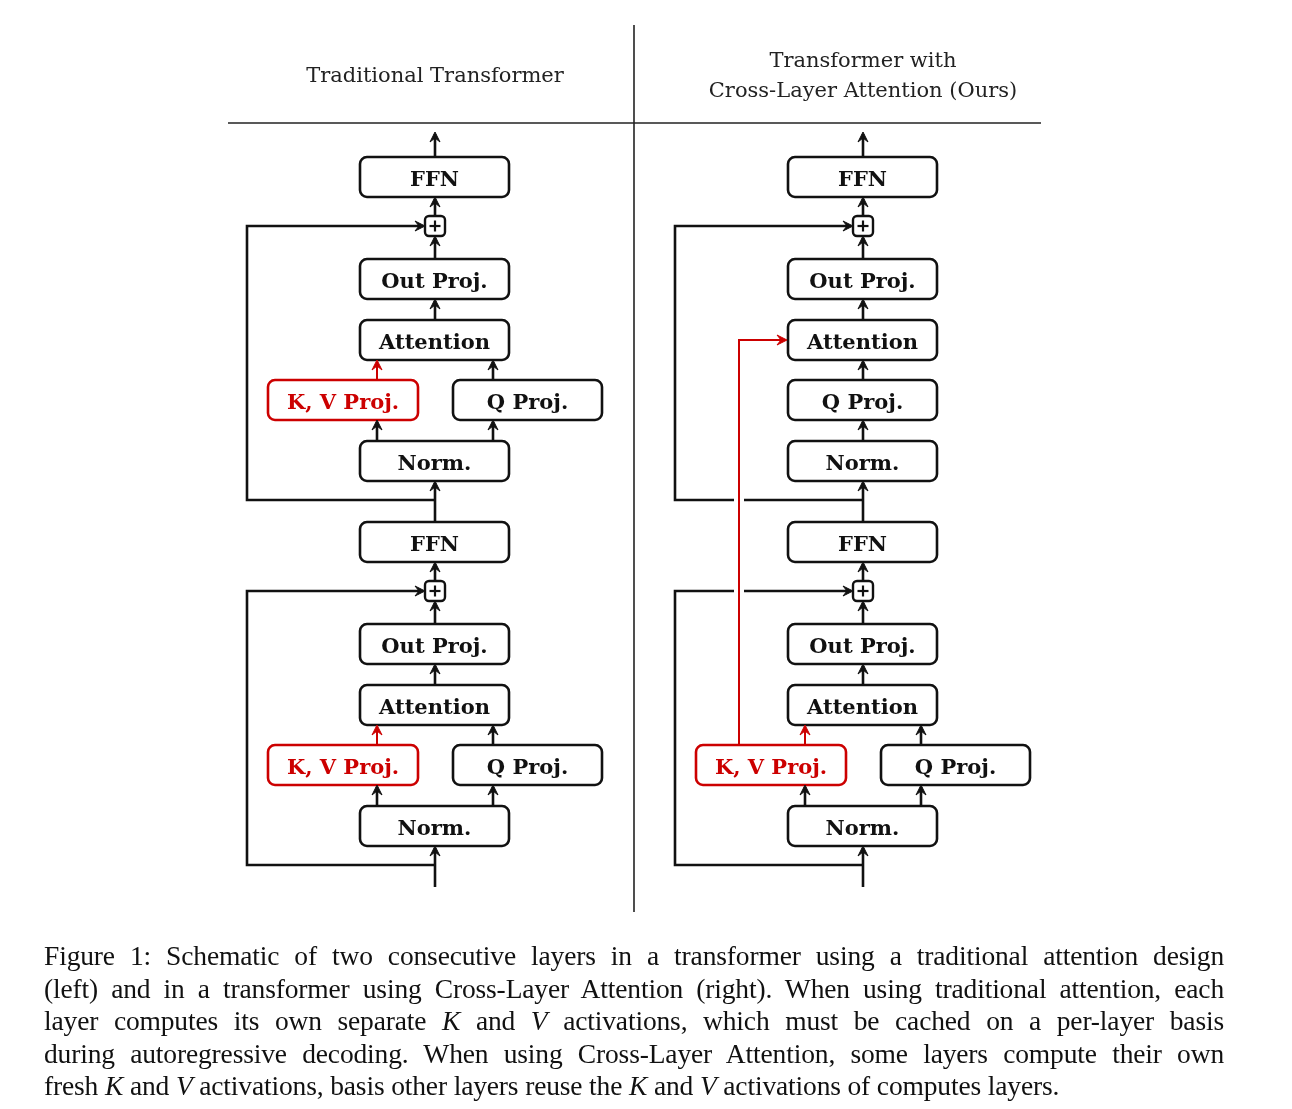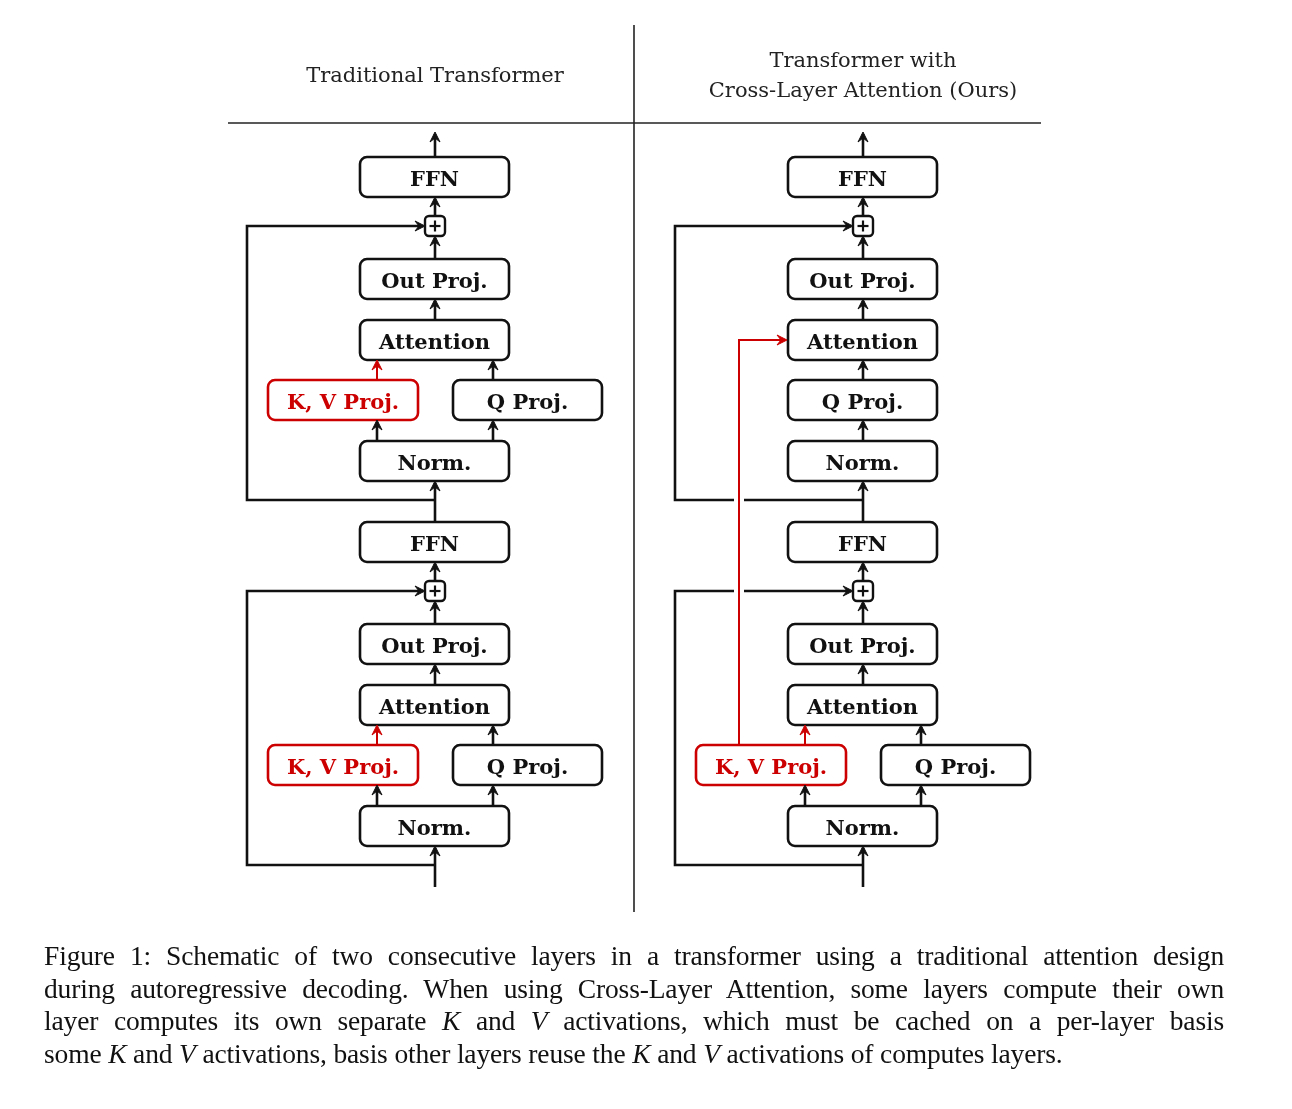--- a/index.html
+++ b/index.html
@@ -241,16 +241,17 @@
         <line x1="734" y1="500" x2="744" y2="500" class="gap"></line>
         <line x1="734" y1="591" x2="744" y2="591" class="gap"></line>
         <polyline points="739,745 739,340 785,340" class="ln red"></polyline>
         <path d="M 777 335 L 787 340 L 777 345 L 781 340 Z" fill="#cc0000" stroke="#cc0000" stroke-width="1" stroke-linejoin="round"></path>
       </g>
     </g>
 </svg>
 
 <div id="caption">
     <span class="line"><span>Figure 1: Schematic of two consecutive layers in a transformer using a traditional attention design</span></span>
+    <span class="line"><span>(left) and in a transformer using Cross-Layer Attention (right). When using traditional attention, each</span></span>
+    <span class="line"><span>layer computes its own separate </span><i>K</i><span> and </span><i>V</i><span> activations, which must be cached on a per-layer basis</span></span>
     <span class="line"><span>during autoregressive decoding. When using Cross-Layer Attention, some layers compute their own</span></span>
-    <span class="line"><span>layer computes its own separate </span><i>K</i><span> and </span><i>V</i><span> activations, which must be cached on a per-layer basis</span></span>
-    <span class="line last"><span>some </span><i>K</i><span> and </span><i>V</i><span> activations, basis other layers reuse the </span><i>K</i><span> and </span><i>V</i><span> activations of computes layers.</span></span>
+    <span class="line last"><span>fresh </span><i>K</i><span> and </span><i>V</i><span> activations, basis other layers reuse the </span><i>K</i><span> and </span><i>V</i><span> activations of computes layers.</span></span>
   </div>
 
 </body></html>

